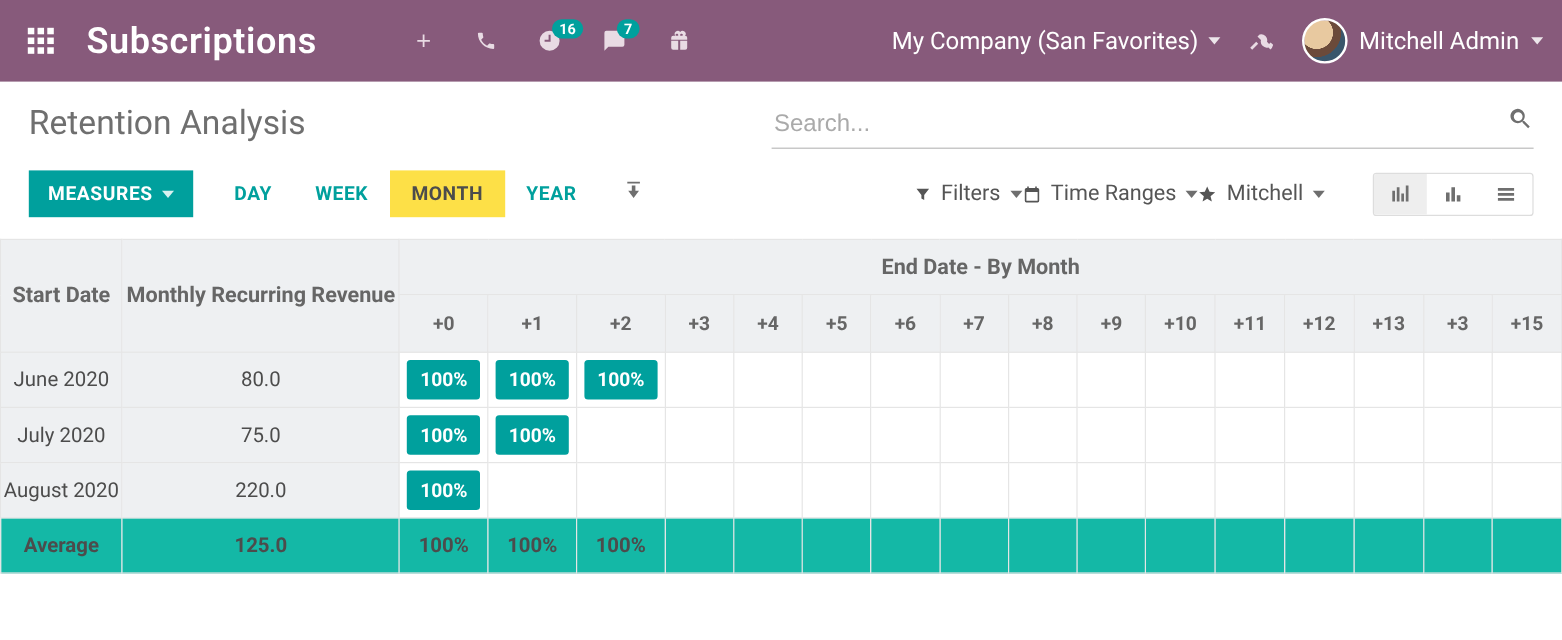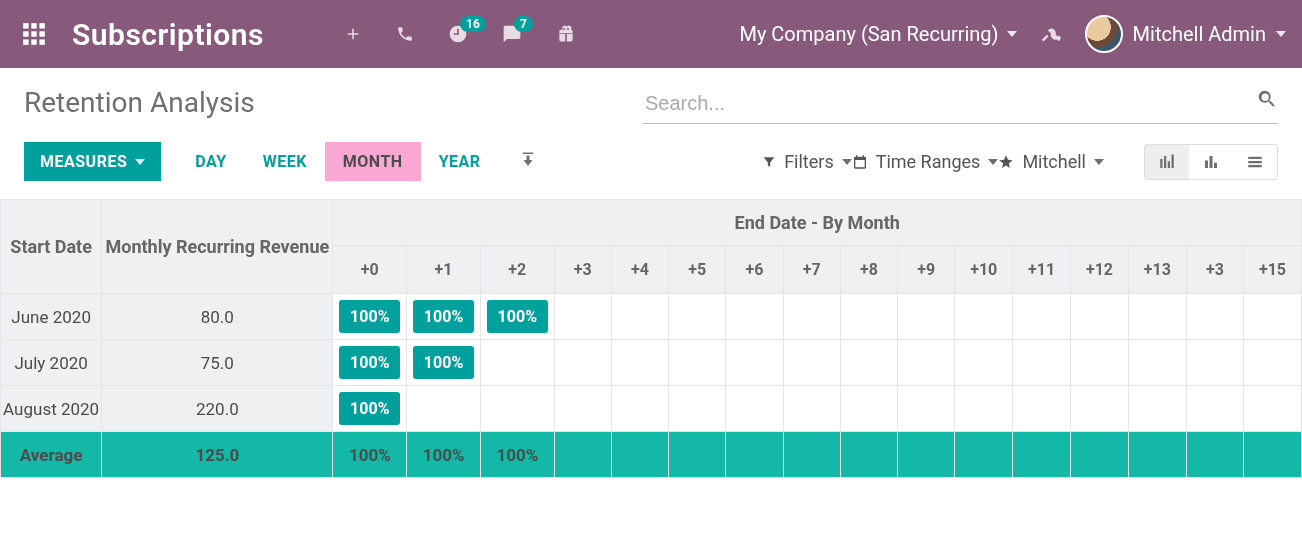--- a/index.html
+++ b/index.html
@@ -29,21 +29,21 @@
   .search-input::placeholder { color:#aaa; }
   .search-go { position:absolute; right:0; top:2px; cursor:pointer; }
   .search-go svg { fill:#6f6f6f; }
 
   
   .toolbar { display:flex; align-items:center; padding: 14px 24px 18px 24px; gap:0; font-size:18px; color:#6f6f6f; }
   .measures-btn { background:#00A09D; color:#fff; font-weight:700; font-size:16px; letter-spacing:.5px; padding:10px 16px; display:flex; align-items:center; gap:8px; cursor:pointer; }
   .measures-btn .caret { border-top-color:#fff; }
   .interval-tabs { display:flex; margin-left:16px; }
   .interval-tabs .tab { padding:10px 18px; font-weight:700; font-size:16px; color:#00A09D; cursor:pointer; letter-spacing:.5px; }
-  .interval-tabs .tab.active { background:#f9a8d4; color:#4c4c4c; }
+  .interval-tabs .tab.active { background:#fde047; color:#4c4c4c; }
   .dl-btn { margin-left:20px; cursor:pointer; }
   .dl-btn svg { fill:#6f6f6f; }
   .filter-group { margin-left:auto; display:flex; align-items:center; }
   .fbtn { display:flex; align-items:center; gap:8px; cursor:pointer; font-size:18px; color:#555; }
   .fbtn svg { fill:#555; }
   .view-switch { display:flex; margin-left:40px; border:1px solid #ddd; border-radius:3px; overflow:hidden; }
   .view-switch .v { width:44px; height:34px; display:flex; align-items:center; justify-content:center; cursor:pointer; }
   .view-switch .v.active { background:#eee; }
   .view-switch svg { fill:#6f6f6f; }
 
@@ -107,21 +107,21 @@
       <span class="badge">7</span>
     </div>
     <div class="t-icon">
       <svg width="20" height="20" viewBox="0 0 24 24">
           <path d="M20 7h-2.2A3 3 0 0013 3.2 3 3 0 008.2 7H6a2 2 0 00-2 2v2h16V9a2 2 0 00-2-2zM10 5a1 1 0 011 1v1h-2a1 1 0 011-2zm4 0a1 1 0 011 2h-2V6a1 1 0 011-1zM4 12h7v9H6a2 2 0 01-2-2v-7zm9 0h7v7a2 2 0 01-2 2h-5v-9z"></path>
         </svg>
     </div>
   </div>
   <div class="topbar-right">
     <div class="company-switch">
-      <span>My Company (San Recurring)</span>
+      <span>My Company (San Favorites)</span>
       <span class="caret"></span>
     </div>
     <div class="t-icon">
       <svg width="20" height="20" viewBox="0 0 24 24">
           <path d="M22.7 19.3l-1.4 1.4-2.1-2.1a6 6 0 01-7.4-7.4L9.7 9.1 8.3 7.7l2.1-2.1A6 6 0 0117.8 13l2.1 2.1 1.4-1.4L24 16l-1.3 3.3zM3 21l6-6-2-2-6 6 2 2z"></path>
         </svg>
     </div>
     <div class="user-menu">
       <div class="avatar"></div>
       <span>Mitchell Admin</span>

